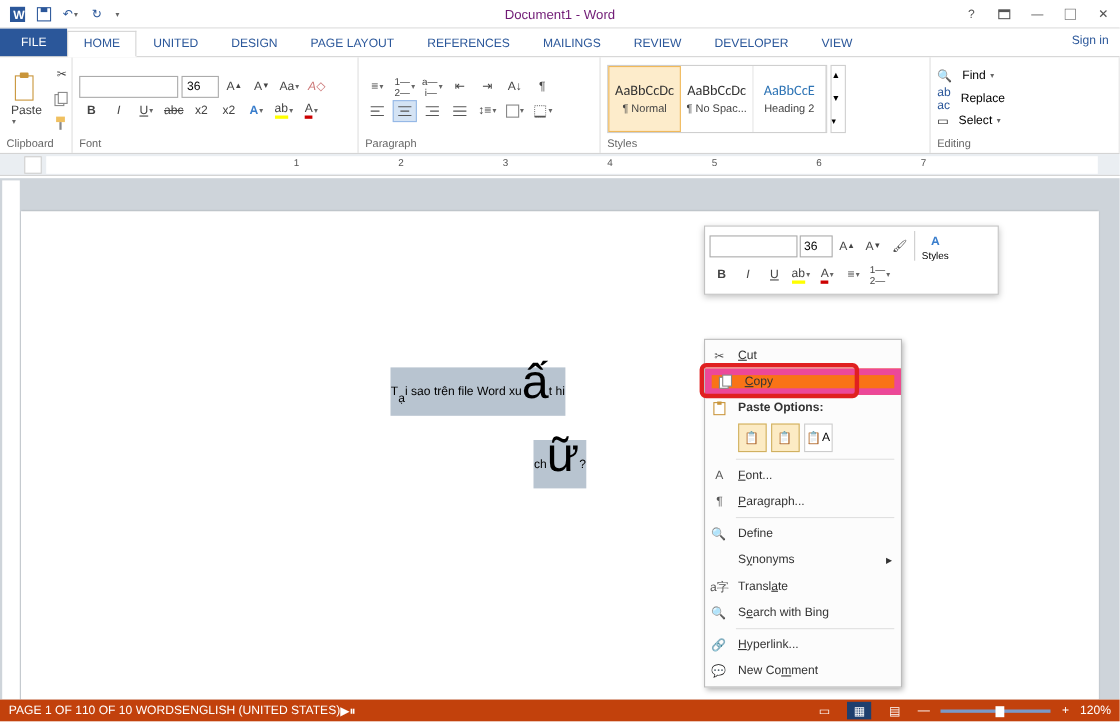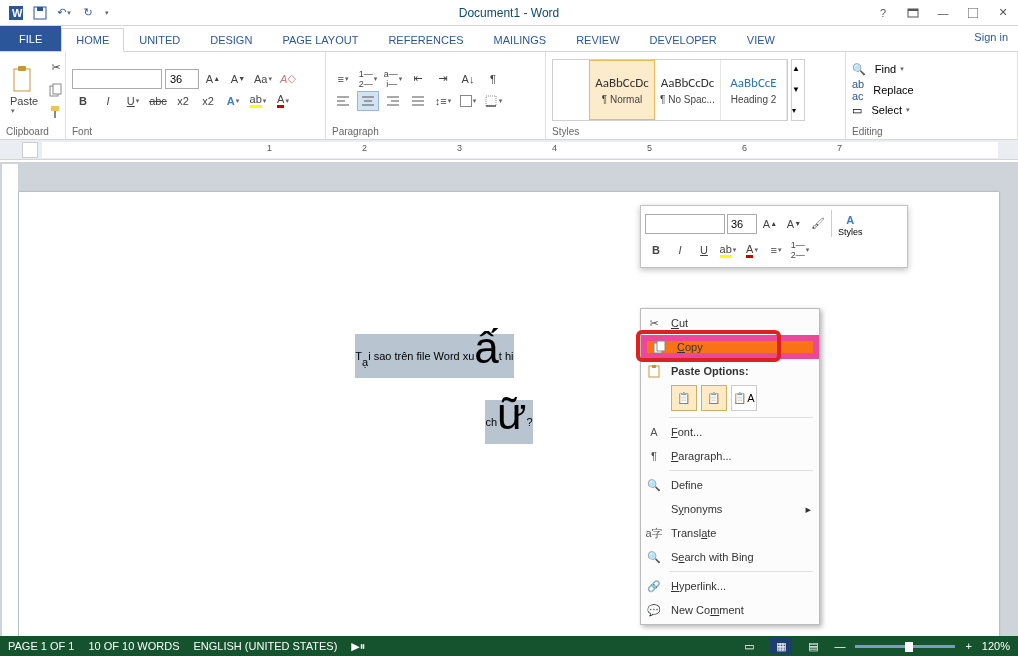--- a/index.html
+++ b/index.html
@@ -1,38 +1,38 @@
 <!DOCTYPE html>
 <html><head>
 <meta charset="utf-8">
 <style>
 * { margin: 0; padding: 0; box-sizing: border-box; font-family: "Segoe UI", Tahoma, sans-serif; font-size: 11px; }
 body { background: #fff; width: 1018px; height: 656px; overflow: hidden; position: relative; user-select: none; }
 .titlebar { height: 26px; background: #fff; border-bottom: 1px solid #d4d4d4; display: flex; align-items: center; position: relative; }
 .qat { display: flex; align-items: center; gap: 8px; padding-left: 8px; }
 .qat-icon { width: 16px; height: 16px; display: inline-flex; align-items: center; justify-content: center; color: #2b579a; }
-.doc-title { position: absolute; left: 50%; transform: translateX(-50%); color: #0c4a6e; font-size: 12px; }
+.doc-title { position: absolute; left: 50%; transform: translateX(-50%); color: #701a75; font-size: 12px; }
 .winbtns { position: absolute; right: 0; display: flex; align-items: center; }
 .winbtn { width: 30px; height: 25px; display: flex; align-items: center; justify-content: center; color: #555; }
 .tabs { height: 26px; display: flex; align-items: flex-end; background: #fff; border-bottom: 1px solid #d4d4d4; position: relative; }
 .tab { padding: 5px 14px; color: #2b579a; font-size: 11px; cursor: pointer; border: 1px solid transparent; border-bottom: none; }
 .tab.file { background: #2b579a; color: #fff; padding: 6px 18px; }
 .tab.active { background: #fff; border-color: #d4d4d4; border-bottom: 1px solid #fff; margin-bottom: -1px; color: #2b579a; }
 .signin { position: absolute; right: 10px; top: 5px; color: #2b579a; }
 .ribbon { height: 88px; background: #fff; border-bottom: 1px solid #d4d4d4; display: flex; }
 .group { border-right: 1px solid #e0e0e0; display: flex; flex-direction: column; padding: 3px 6px 0 6px; }
 .group-body { flex: 1; display: flex; align-items: center; gap: 3px; }
 .group-label { text-align: left; color: #666; font-size: 10px; padding: 2px 0; }
 .vstack { display: flex; flex-direction: column; gap: 2px; align-items: flex-start; }
 .hrow { display: flex; align-items: center; gap: 3px; }
 .big-btn { display: flex; flex-direction: column; align-items: flex-start; padding: 2px 4px; color: #444; }
 .sm-btn { width: 22px; height: 20px; display: flex; align-items: center; justify-content: center; color: #444; border: 1px solid transparent; }
 .font-input { width: 90px; height: 20px; border: 1px solid #ababab; padding: 0 4px; background: #fff; }
 .size-input { width: 34px; height: 20px; border: 1px solid #ababab; padding: 0 4px; background: #fff; }
-.styles-gallery { display: flex; border: 1px solid #cfcfcf; height: 62px; padding-left: 36px; }
+.styles-gallery { display: flex; border: 1px solid #cfcfcf; height: 62px; }
 .style-item { width: 66px; display: flex; flex-direction: column; align-items: center; justify-content: center; border-right: 1px solid #e6e6e6; }
 .style-item.sel { border: 1px solid #f0b95a; background: #fdeccb; }
 .style-prev { font-family: Calibri, sans-serif; font-size: 13px; color: #333; }
 .style-prev.h { color: #2e74b5; font-size: 13px; }
 .style-label { font-size: 10px; color: #444; margin-top: 4px; }
 .ruler-area { height: 20px; background: #eaeef2; border-bottom: 1px solid #d4d4d4; display: flex; align-items: center; padding-left: 22px; position: relative; }
 .ruler { flex: 1; height: 16px; background: #fff; position: relative; margin-right: 20px; overflow: hidden; }
 .ruler-inner { position: absolute; left: 130px; right: 0; top: 0; bottom: 0; }
 .rtick { position: absolute; font-size: 9px; color: #555; top: 1px; }
 .doc-area { position: absolute; top: 162px; bottom: 20px; left: 0; right: 0; background: #ced4da; display: flex; justify-content: center; overflow: hidden; }
@@ -44,21 +44,21 @@
 .mini-row { display: flex; align-items: center; gap: 2px; margin-bottom: 3px; }
 .mini-input { height: 20px; border: 1px solid #ababab; background: #fff; padding: 0 3px; }
 .context-menu { position: absolute; left: 640px; top: 308px; width: 180px; background: #fcfcfc; border: 1px solid #bcbcbc; box-shadow: 2px 2px 5px rgba(0,0,0,.3); padding: 2px 0; }
 .cm-item { display: flex; align-items: center; height: 24px; padding: 0 8px 0 4px; gap: 8px; color: #333; }
 .cm-item.hl { background: #f97316; border: 6px solid #ec4899; }
 .cm-ico { width: 18px; height: 18px; display: flex; align-items: center; justify-content: center; color: #555; }
 .cm-sep { height: 1px; background: #e0e0e0; margin: 2px 6px 2px 28px; }
 .cm-paste-row { display: flex; gap: 4px; padding: 2px 8px 4px 30px; }
 .paste-opt { width: 26px; height: 26px; border: 1px solid #d0b060; background: #fcebc4; display: flex; align-items: center; justify-content: center; }
 .red-box { position: absolute; border: 4px solid #e02020; border-radius: 6px; pointer-events: none; }
-.statusbar { position: absolute; bottom: 0; left: 0; right: 0; height: 20px; background: #14532d; color: #fff; display: flex; align-items: center; padding: 0 8px; font-size: 11px; gap: 14px; }
+.statusbar { position: absolute; bottom: 0; left: 0; right: 0; height: 20px; background: #c2410c; color: #fff; display: flex; align-items: center; padding: 0 8px; font-size: 11px; }
 .sb-right { margin-left: auto; display: flex; align-items: center; gap: 10px; }
 .view-btn { width: 22px; height: 16px; display: flex; align-items: center; justify-content: center; color: #fff; }
 .zoom-slider { width: 100px; height: 3px; background: #7a99c7; position: relative; }
 .zoom-thumb { position: absolute; top: -3px; width: 8px; height: 10px; background: #fff; left: 50px; }
 .arrow { font-size: 7px; color: #666; margin-left: 1px; }
 svg { display: block; }
 </style>
 </head>
 <body>
 

